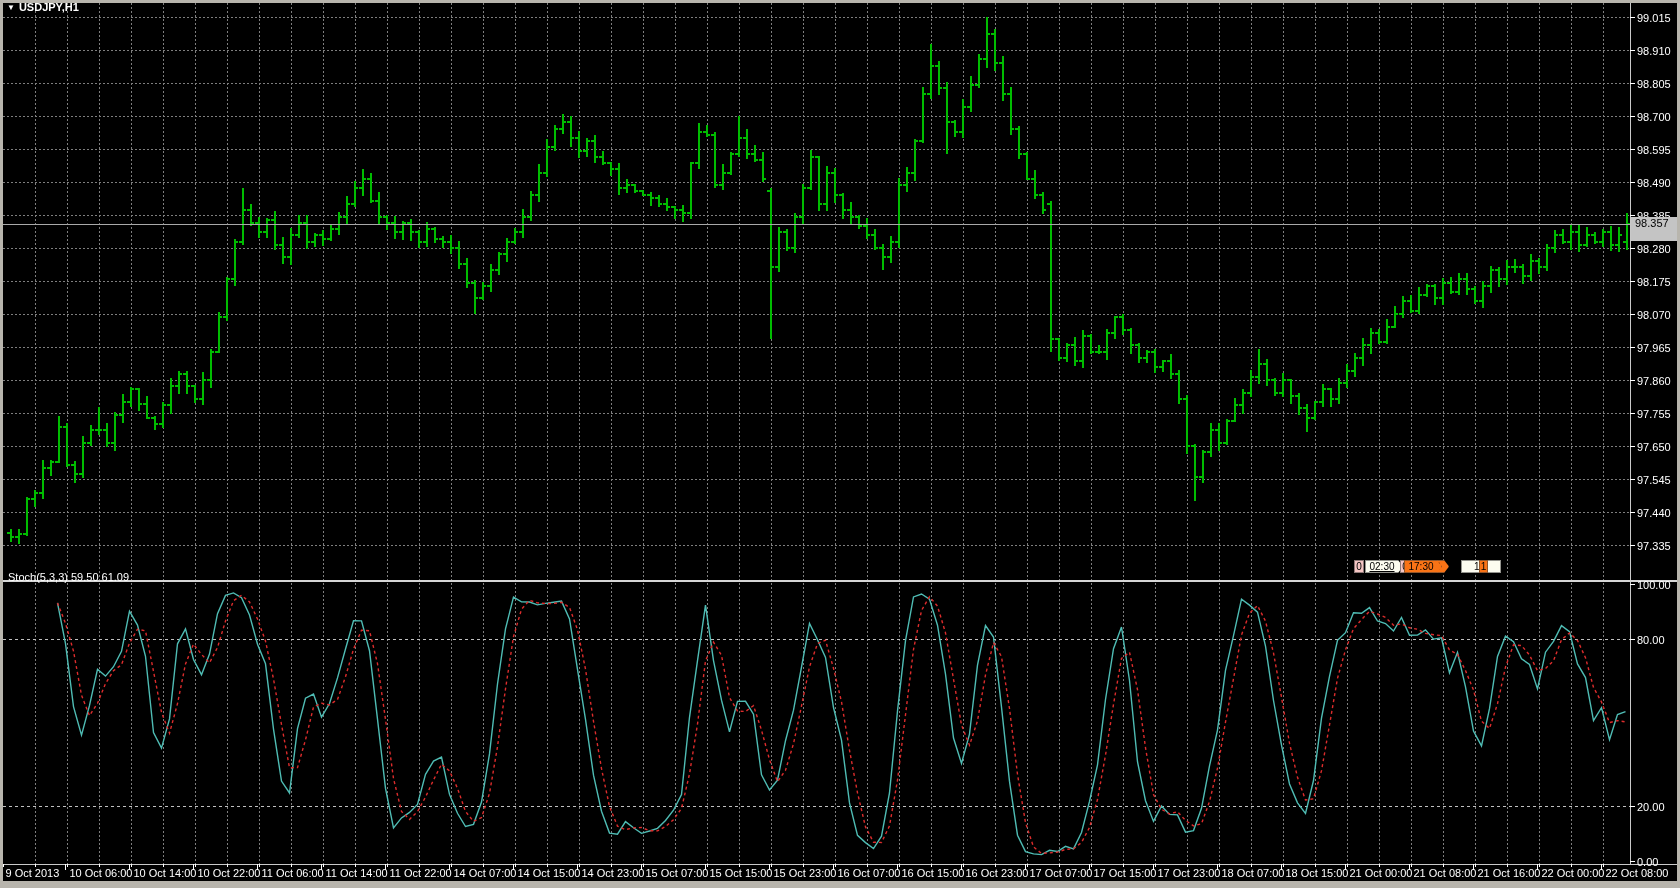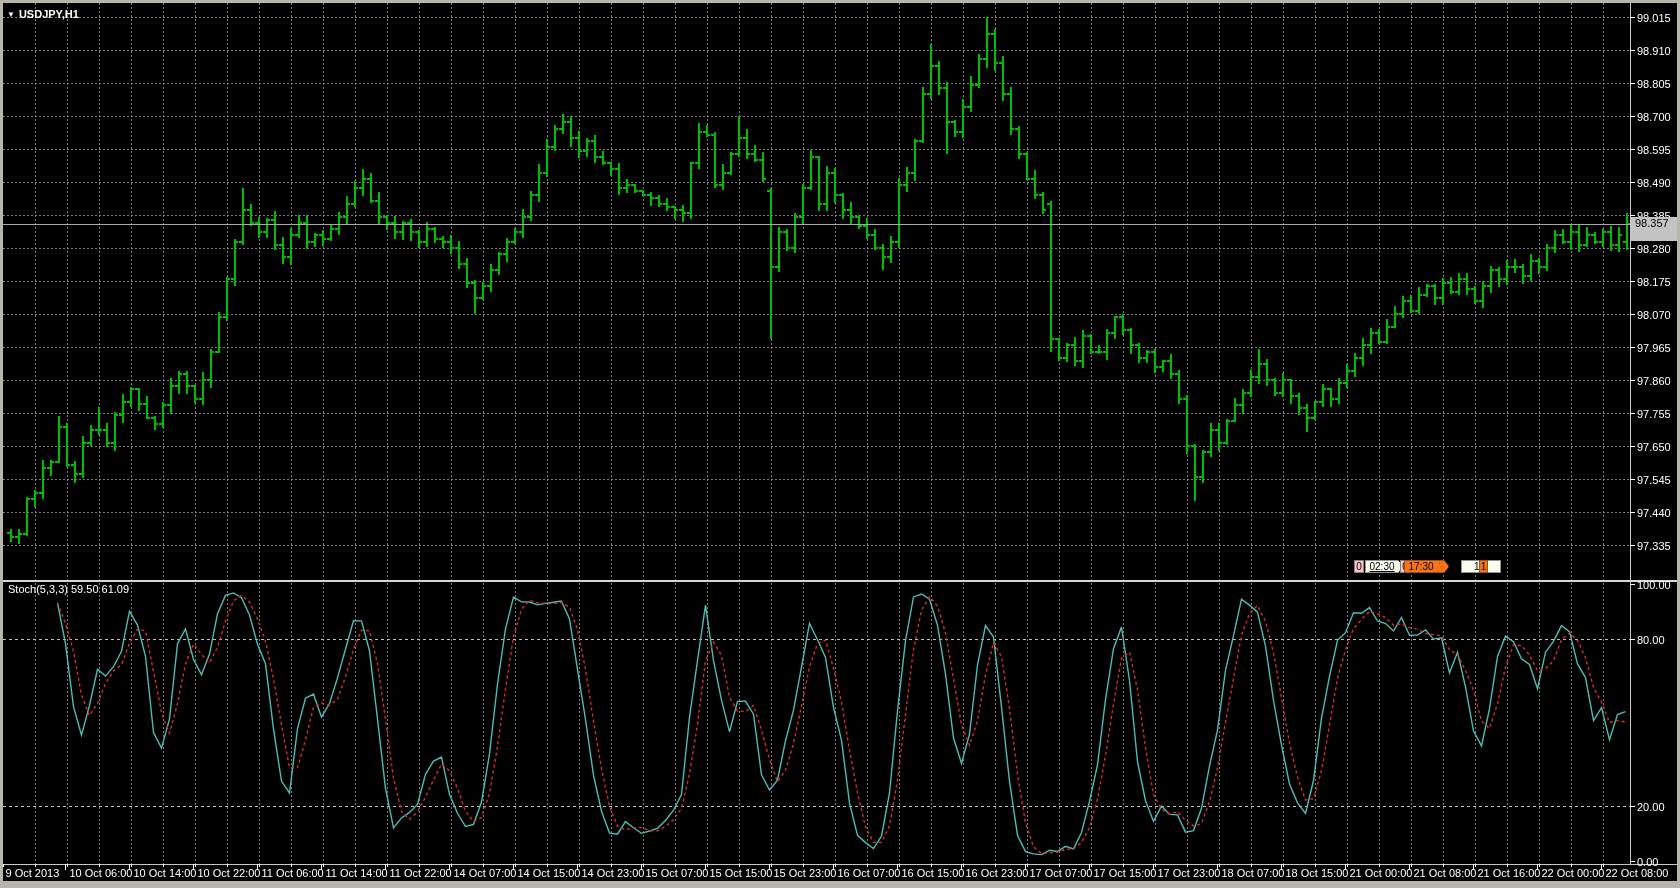--- a/index.html
+++ b/index.html
@@ -1,23 +1,23 @@
 <!DOCTYPE html>
 <html><head>
 <meta charset="utf-8">
 <style>
   html,body{margin:0;padding:0;background:#000;}
   #terminal{position:relative;width:1680px;height:888px;background:#000;overflow:hidden;
             font-family:"Liberation Sans",sans-serif;}
   .abs{position:absolute;}
   .frame{background:#b8b5ad;z-index:40;}
   .lbl{color:#fff;font-size:11px;white-space:nowrap;z-index:20;}
-  #symbol-label{left:7px;top:8px;font-weight:bold;}
+  #symbol-label{left:7px;top:1px;font-weight:bold;}
   #symbol-label .tri{display:inline-block;font-size:8px;margin-right:4px;vertical-align:1px;}
-  #stoch-label{left:8px;top:583px;}
+  #stoch-label{left:8px;top:571px;}
   #price-tag{left:1631px;top:217px;width:46px;height:24px;background:#c4c4c4;color:#000;
              font-size:11px;line-height:13px;padding-left:4px;z-index:25;}
   .flag{top:560px;height:13px;color:#000;font-size:10px;line-height:13px;text-align:center;
         z-index:30;box-shadow:inset 0 0 0 1px rgba(60,60,60,.55);}
   .flag.pennant{clip-path:polygon(0 0,calc(100% - 5px) 0,100% 50%,calc(100% - 5px) 100%,0 100%);
         padding-right:4px;}
   .flag.pink{background:#f6c6c4;}
   .flag.white{background:#fcfcf0;}
   .flag.cyan{background:#f97316;}
   svg text{font-family:"Liberation Sans",sans-serif;font-size:11px;fill:#fff;}

